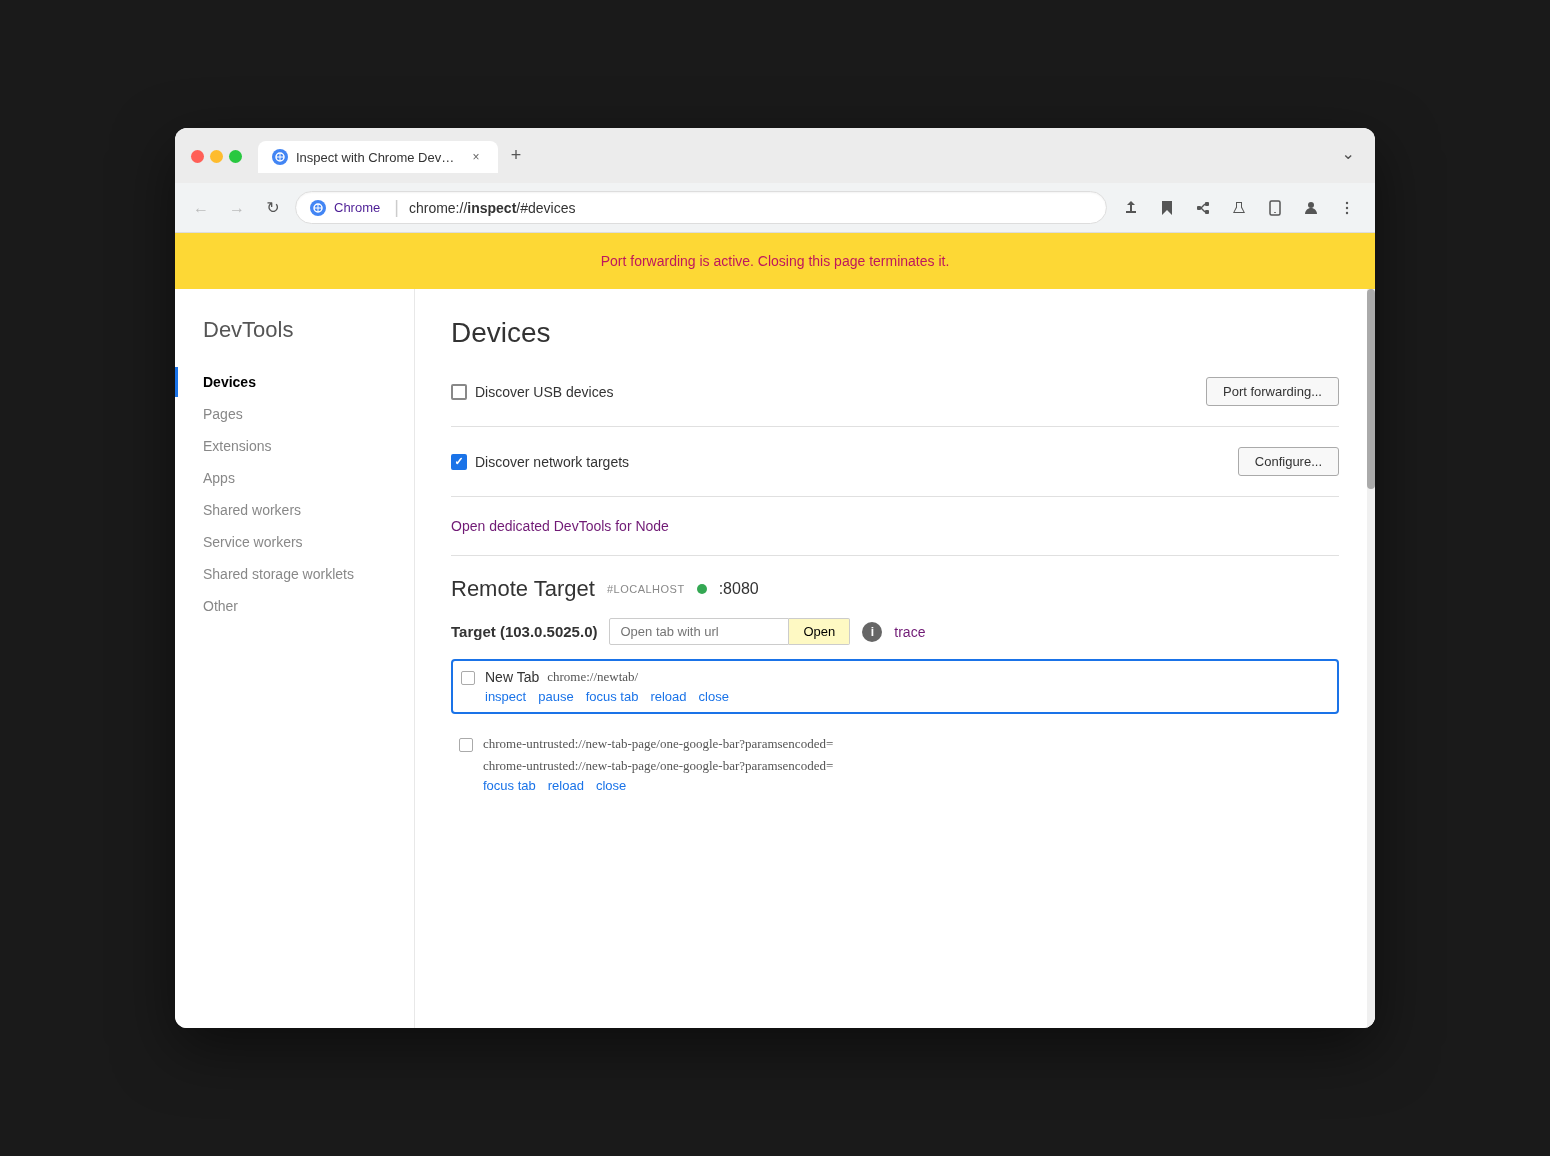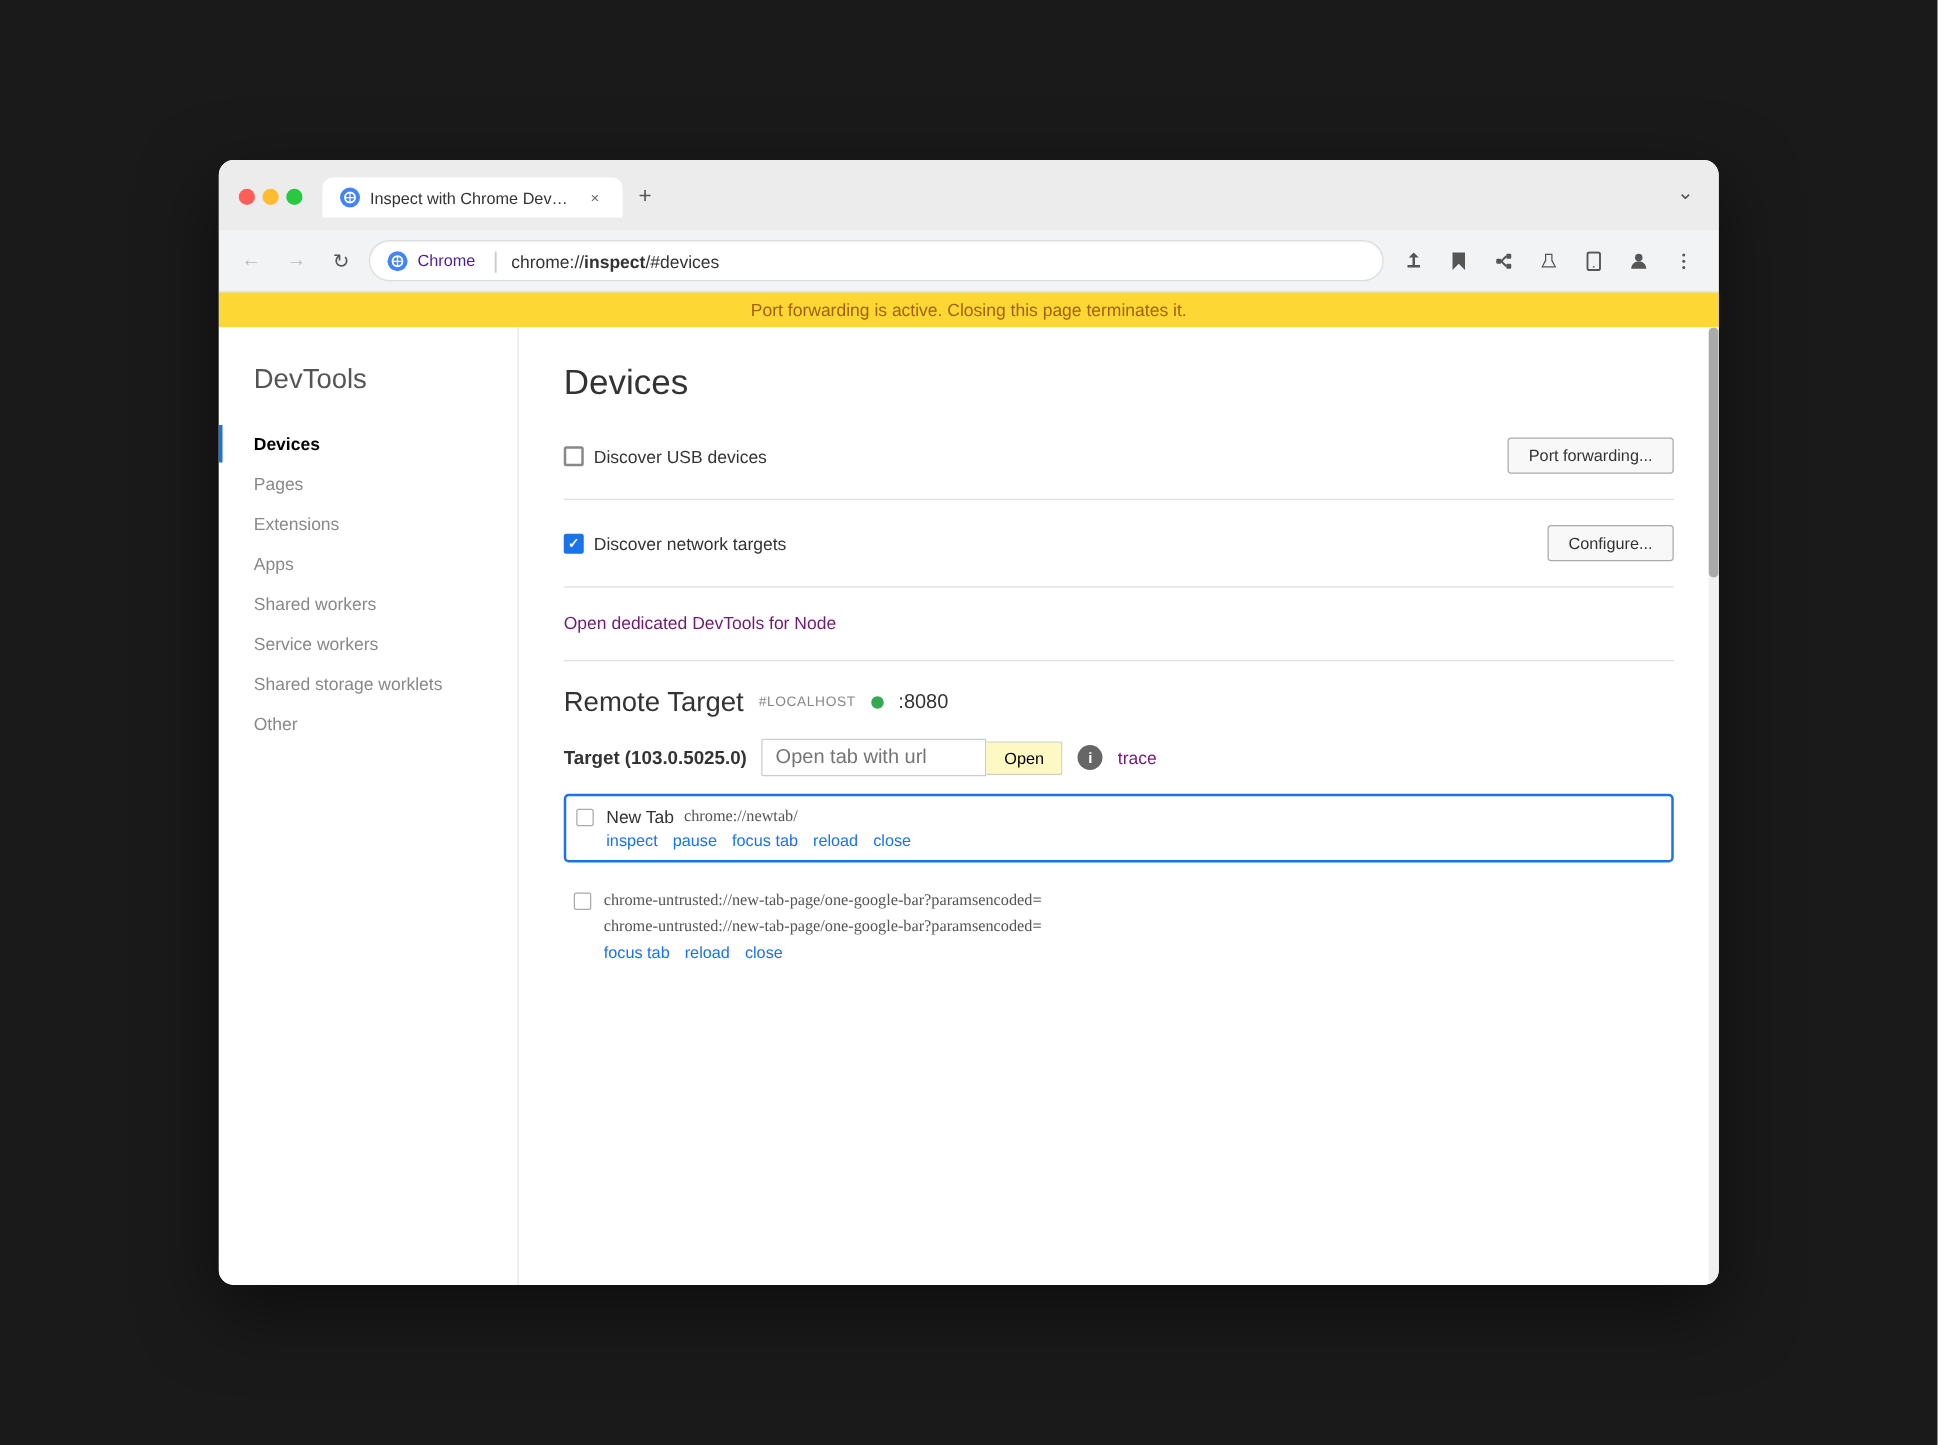--- a/index.html
+++ b/index.html
@@ -192,24 +192,24 @@
       display: flex;
       align-items: center;
       justify-content: center;
       cursor: pointer;
       color: #555;
       font-size: 16px;
     }
     
     .notification-bar {
       background: #fdd835;
-      padding: 6px 16px;
+      padding: 20px 16px;
       text-align: center;
       font-size: 14px;
-      color: #a16207;
+      color: #be185d;
     }
     
     .main-content {
       display: flex;
       flex: 1;
       background: #fff;
     }
     
     .sidebar {
       width: 240px;
@@ -357,21 +357,21 @@
     }
     .target-name {
       font-size: 15px;
       font-weight: 700;
       color: #333;
     }
     .open-tab-input {
       padding: 5px 10px;
       border: 1px solid #ccc;
       border-radius: 2px 0 0 2px;
-      font-size: 16px;
+      font-size: 13px;
       color: #888;
       width: 180px;
     }
     .open-btn {
       padding: 5px 14px;
       border: 1px solid #ccc;
       border-left: none;
       border-radius: 0 2px 2px 0;
       background: #fef9c3;
       font-size: 13px;

